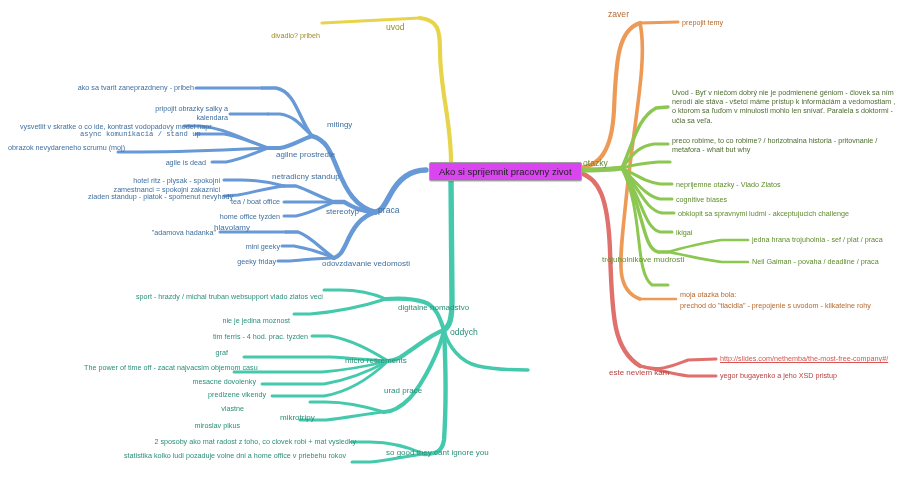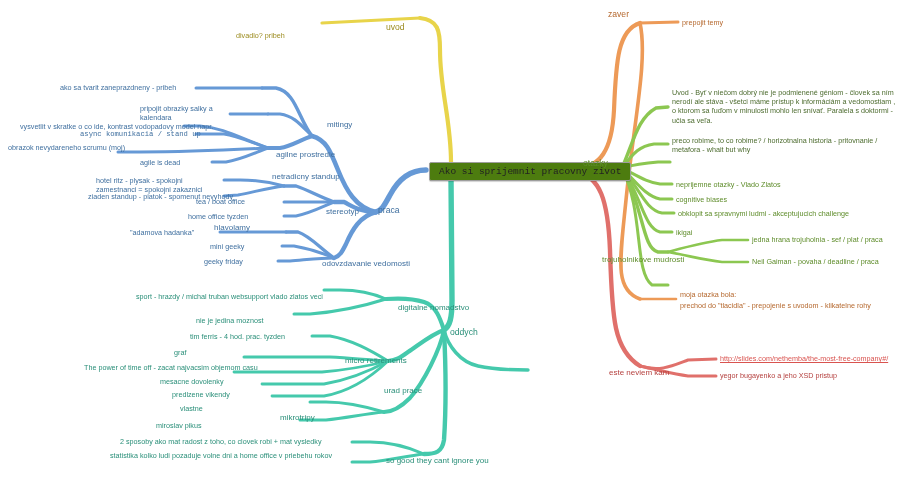--- a/index.html
+++ b/index.html
@@ -2,24 +2,24 @@
 <html><head>
 <meta charset="utf-8">
 <style>
   html,body{margin:0;padding:0;background:#ffffff;}
   body{width:900px;height:482px;position:relative;overflow:hidden;
        font-family:"Liberation Sans","DejaVu Sans",sans-serif;}
   #canvas{position:absolute;inset:0;width:900px;height:482px;}
   svg.links{position:absolute;left:0;top:0;width:900px;height:482px;pointer-events:none;}
   .lbl{position:absolute;font-size:7.2px;color:#3a3a3a;line-height:1.28;white-space:pre;}
   .lbl.wrap{white-space:normal;}
-  .lbl.r{}
-  .root{position:absolute;background:#4d7c0f;border:1px solid #9e9e9e;
+  .lbl.r{text-align:right;}
+  .root{position:absolute;background:#d946ef;border:1px solid #9e9e9e;
         border-radius:2px;padding:3px 9px;font-size:9.5px;color:#222;
-        box-shadow:0 1px 1px rgba(0,0,0,.18);white-space:nowrap;font-family:Liberation Mono, monospace;}
+        box-shadow:0 1px 1px rgba(0,0,0,.18);white-space:nowrap;}
   .b-blue{color:#3f6f9f;}
   .b-yel{color:#9c8c20;margin-top:12px;}
   .b-teal{color:#2a8f79;}
   .b-grn{color:#5e8c2a;}
   .b-org{color:#b5682e;}
   .b-red{color:#b5413f;}
   .lnk{color:#d9534f;text-decoration:underline;}
   .mid{font-size:8.6px;}
   .mid2{font-size:8px;}
 </style>
@@ -178,17 +178,17 @@
   <div class="lbl b-teal r" style="left:84px;top:363px;width:146px;">The power of time off - zacat najvacsim objemom casu</div>
   <div class="lbl b-teal r" style="left:160px;top:377px;width:96px;">mesacne dovolenky</div>
   <div class="lbl b-teal r" style="left:172px;top:390px;width:94px;">predlzene vikendy</div>
 
   <div class="lbl b-teal mid2" style="left:384px;top:386px;">urad prace</div>
 
   <div class="lbl b-teal mid2" style="left:280px;top:413px;">mikrotripy</div>
   <div class="lbl b-teal r" style="left:180px;top:404px;width:64px;">vlastne</div>
   <div class="lbl b-teal r" style="left:156px;top:421px;width:84px;">miroslav pikus</div>
 
-  <div class="lbl b-teal mid2" style="left:386px;top:448px;margin-top:8px;">so good they cant ignore you</div>
+  <div class="lbl b-teal mid2" style="left:386px;top:448px;">so good they cant ignore you</div>
   <div class="lbl b-teal r" style="left:120px;top:437px;width:236px;">2 sposoby ako mat radost z toho, co clovek robi + mat vysledky</div>
   <div class="lbl wrap r b-teal" style="left:110px;top:451px;width:236px;">statistika kolko ludi pozaduje volne dni a home office v priebehu rokov</div>
 
 </div>
 
 </body></html>

